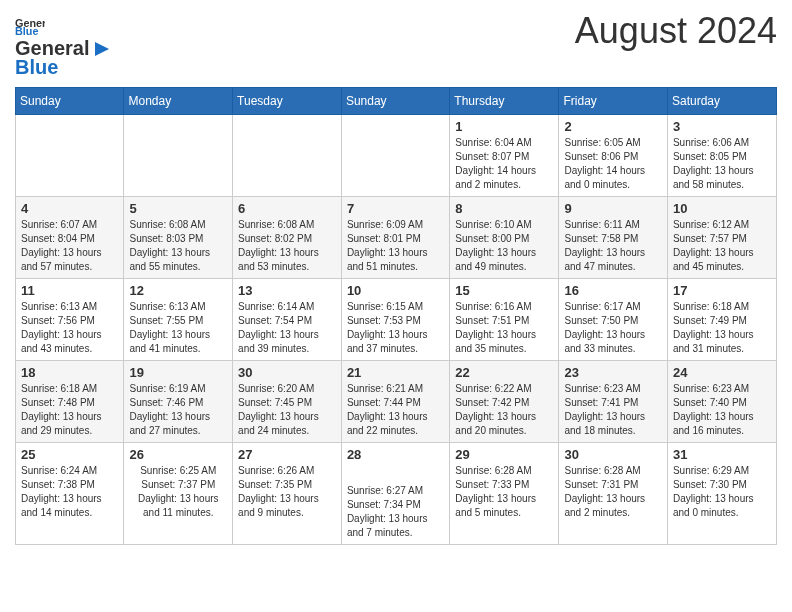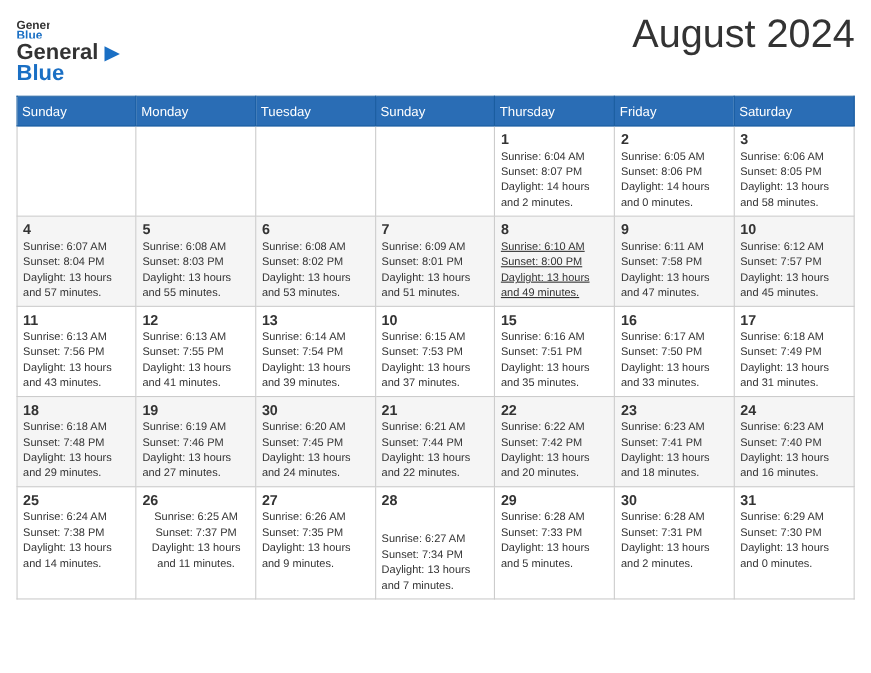--- a/index.html
+++ b/index.html
@@ -175,21 +175,21 @@
         </td>
         <td>
           <span class="day-num">7</span>
           <div class="day-info" style="white-space: pre-line;">Sunrise: 6:09 AM
 Sunset: 8:01 PM
 Daylight: 13 hours
 and 51 minutes.</div>
         </td>
         <td>
           <span class="day-num">8</span>
-          <div class="day-info" style="white-space: pre-line; text-decoration: underline;">Sunrise: 6:10 AM
+          <div class="day-info" style="white-space: pre-line;">Sunrise: 6:10 AM
 Sunset: 8:00 PM
 Daylight: 13 hours
 and 49 minutes.</div>
         </td>
         <td>
           <span class="day-num">9</span>
           <div class="day-info" style="white-space: pre-line;">Sunrise: 6:11 AM
 Sunset: 7:58 PM
 Daylight: 13 hours
 and 47 minutes.</div>

